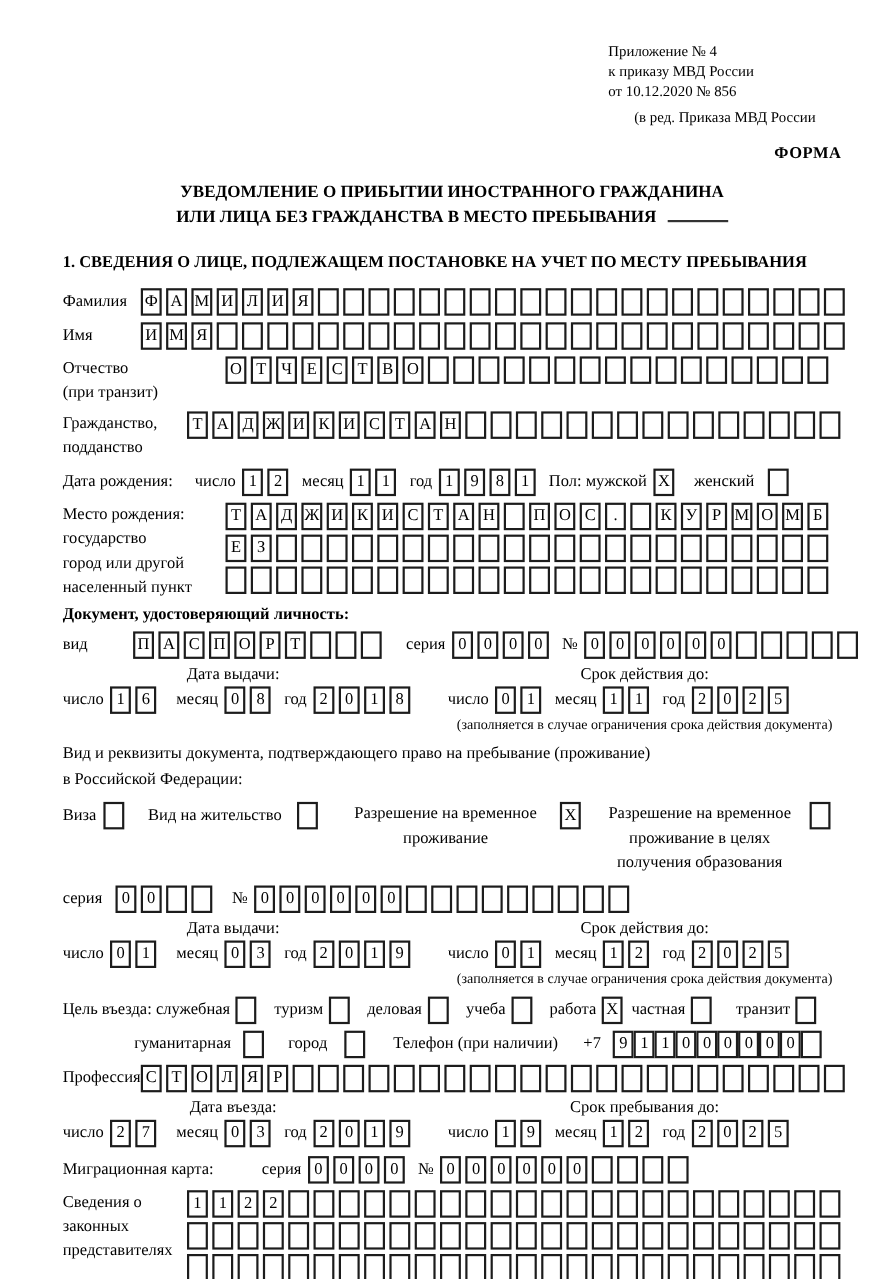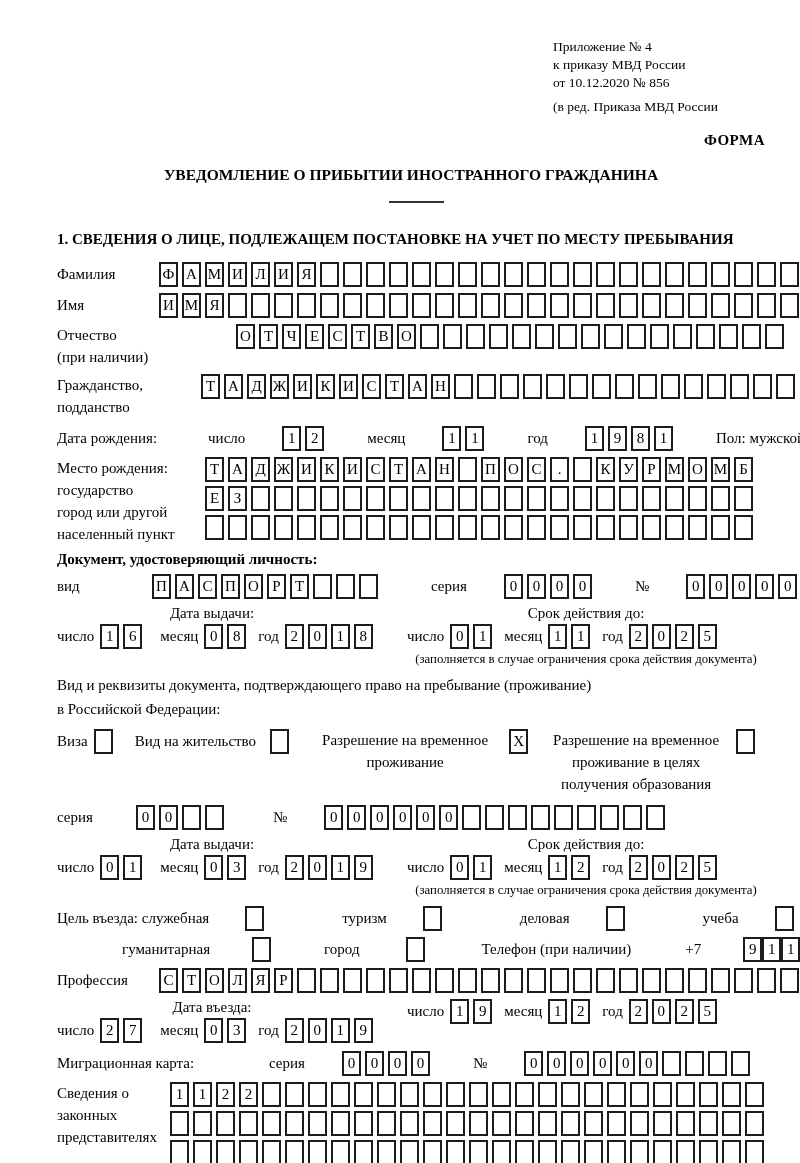--- a/index.html
+++ b/index.html
@@ -7,30 +7,30 @@
   body {
     width:800px; height:1163px;
     font-family:"Liberation Serif", serif;
     color:#000; font-size:15px;
     overflow:hidden;
   }
   .page { padding:38px 35px 10px 57px; }
 
   
   .annex { margin-left:auto; width:212px; font-size:13.5px; line-height:1.35; }
-  .annex .ed { margin-top:5px; }
+  .annex .ed { margin-top:5px;text-align:center; }
   .forma { text-align:right; font-weight:bold; font-size:15px; margin-top:16px; letter-spacing:.5px; }
 
   .title { text-align:center; font-weight:bold; font-size:15.5px; line-height:1.5; margin-top:14px; }
   .blank-line { display:inline-block; width:55px; border-bottom:2px solid #333; height:14px; margin-left:10px; }
 
   .sec-head { font-weight:bold; font-size:15px; margin-top:22px; margin-bottom:14px; }
 
   
-  .row { display:flex; align-items:flex-start; margin-bottom:6px; white-space:nowrap;gap:31px; }
+  .row { display:flex; align-items:flex-start; margin-bottom:6px; white-space:nowrap; }
   .lbl { font-size:15px; line-height:25px; }
   .cells { display:inline-flex; flex-wrap:nowrap; }
   .cell {
     display:inline-block; width:19px; height:25px; margin-right:4px;
     border:2px solid #1c1c1c; text-align:center; line-height:21px;
     font-size:15px; flex:0 0 auto; background:#fff;
   }
   .w70  { width:71px;  flex:0 0 71px; }
   .w58  { width:58px;  flex:0 0 58px; }
   .w112 { width:113px; flex:0 0 113px; }
@@ -80,21 +80,21 @@
   <div class="annex">
     <div>Приложение № 4</div>
     <div>к приказу МВД России</div>
     <div>от 10.12.2020 № 856</div>
     <div class="ed">(в ред. Приказа МВД России</div>
   </div>
   <div class="forma">ФОРМА</div>
 
   <div class="title">
     <div>УВЕДОМЛЕНИЕ О ПРИБЫТИИ ИНОСТРАННОГО ГРАЖДАНИНА</div>
-    <div><span class="blank-line"></span></div>
+    <div><span>ИЛИ ЛИЦА БЕЗ ГРАЖДАНСТВА В МЕСТО ПРЕБЫВАНИЯ</span><span class="blank-line"></span></div>
   </div>
 
   <div class="sec-head">1. СВЕДЕНИЯ О ЛИЦЕ, ПОДЛЕЖАЩЕМ ПОСТАНОВКЕ НА УЧЕТ ПО МЕСТУ ПРЕБЫВАНИЯ</div>
 
   <div class="row">
     <span class="lbl w70">Фамилия</span>
     <span class="cells">
         <span class="cell">Ф</span>
         <span class="cell">А</span>
         <span class="cell">М</span>
@@ -154,21 +154,21 @@
         <span class="cell"></span>
         <span class="cell"></span>
         <span class="cell"></span>
         <span class="cell"></span>
         <span class="cell"></span>
         <span class="cell"></span>
       </span>
   </div>
 
   <div class="row">
-    <span class="lbl w148 two-line"><span>Отчество</span><br><span>(при наличии)</span></span>
+    <span class="lbl w148 two-line"><span>Отчество</span><br><span>(при транзит)</span></span>
     <span class="cells">
         <span class="cell">О</span>
         <span class="cell">Т</span>
         <span class="cell">Ч</span>
         <span class="cell">Е</span>
         <span class="cell">С</span>
         <span class="cell">Т</span>
         <span class="cell">В</span>
         <span class="cell">О</span>
         <span class="cell"></span>
@@ -650,20 +650,21 @@
         <span class="lbl">год</span>
         <span class="cells">
             <span class="cell">2</span>
             <span class="cell">0</span>
             <span class="cell">1</span>
             <span class="cell">9</span>
           </span>
       </div>
     </div>
     <div class="dcol2">
+      <div class="dhead">Срок пребывания до:</div>
       <div class="dg">
         <span class="lbl">число</span>
         <span class="cells">
             <span class="cell">1</span>
             <span class="cell">9</span>
           </span>
         <span class="lbl">месяц</span>
         <span class="cells">
             <span class="cell">1</span>
             <span class="cell">2</span>

